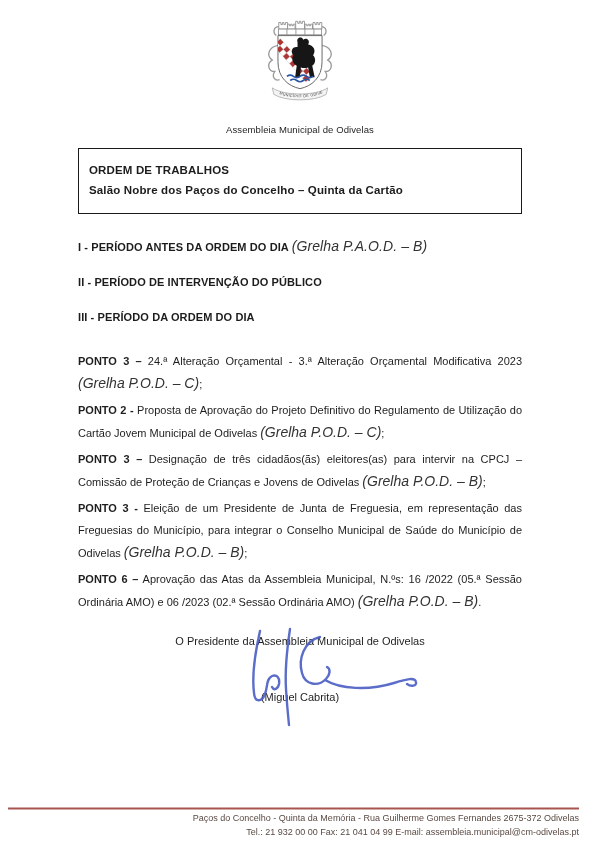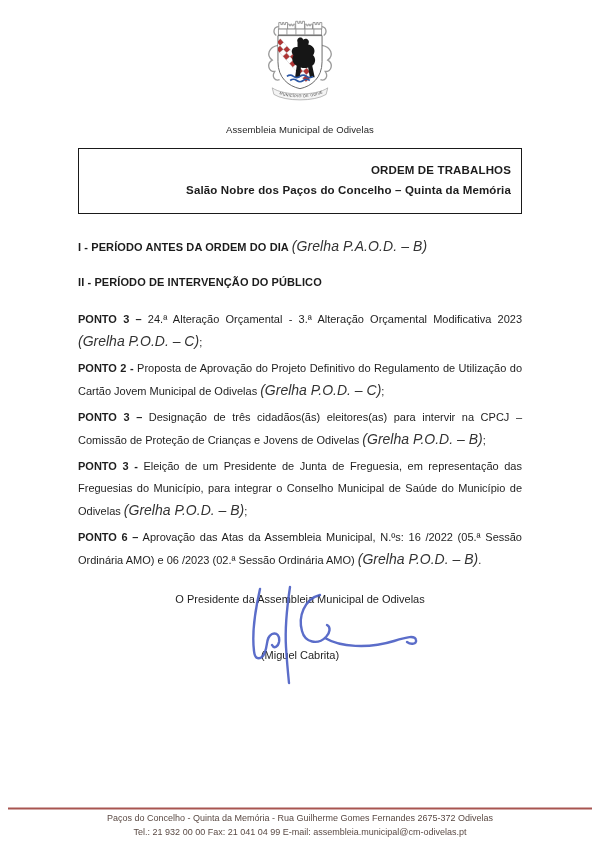--- a/index.html
+++ b/index.html
@@ -11,40 +11,40 @@
   }
   
   .crest-wrap { margin-top:16px; text-align:center; }
   .crest-wrap svg { width:98px; height:auto; }
   .crest-caption { font-size:9.5px; color:#1e1e1e; margin-top:16px; letter-spacing:.1px; }
   
   .title-box {
     border:1.6px solid #1a1a1a; margin:13px 78px 0; padding:6px 10px 8px;
   }
   .title-line {
-    text-align:right; font-weight:bold; font-size:11.5px; color:#1c1c1c;
+    text-align:left; font-weight:bold; font-size:11.5px; color:#1c1c1c;
     margin:8.5px 0; letter-spacing:.15px;
   }
   
   .content { margin:24px 78px 0; }
   .section-heading { font-weight:bold; font-size:11px; color:#1c1c1c; margin-bottom:19px; letter-spacing:.1px; }
   .section-heading.last { margin-bottom:26px; }
   .grelha-note { font-weight:normal; font-style:italic; font-size:14px; color:#333; }
   .point { font-size:11px; line-height:22px; text-align:justify; color:#1e1e1e; margin-bottom:4px; }
   .point .p-label { font-weight:bold; }
   
   .signature-block { position:relative; margin-top:18px; text-align:center; height:110px; }
   .sig-title { font-size:11px; color:#1e1e1e; padding-top:4px; }
   .sig-name { font-size:11px; color:#1e1e1e; margin-top:44px; }
   .sig-svg {
     position:absolute; left:50%; top:-6px; transform:translateX(-50%);
     width:252px; height:108px; pointer-events:none;
   }
   
-  .footer { position:absolute; left:8px; right:8px; bottom:10px; text-align:center; }
+  .footer { position:absolute; left:8px; right:21px; bottom:10px; text-align:right; }
   .footer-rule { display:block; width:100%; height:3px; }
   .footer-text { font-size:9px; line-height:12px; color:#5a4a44; margin-top:2px; }
 </style>
 </head>
 <body>
 
 <div class="page">
 
   <div class="crest-wrap">
     <svg viewBox="0 0 120 108" aria-hidden="true">
@@ -112,27 +112,28 @@
       <path id="ribbonArc" d="M31,94 C46,101.5 74,101.5 89,94" fill="none"></path>
       <text font-size="4.6" letter-spacing="0.4" fill="#444">
         <textPath href="#ribbonArc" startOffset="4">MUNICÍPIO DE ODIVELAS</textPath>
       </text>
     </svg>
     <div class="crest-caption">Assembleia Municipal de Odivelas</div>
   </div>
 
   <div class="title-box">
     <div class="title-line">ORDEM DE TRABALHOS</div>
-    <div class="title-line">Salão Nobre dos Paços do Concelho – Quinta da Memória</div>
+    <div class="title-line">Salão Nobre dos Paços do Concelho – Quinta da Cartão</div>
   </div>
 
   <div class="content">
 
     <div class="section-heading"><span>I - PERÍODO ANTES DA ORDEM DO DIA </span><span class="grelha-note">(Grelha P.A.O.D. – B)</span></div>
     <div class="section-heading"><span>II - PERÍODO DE INTERVENÇÃO DO PÚBLICO</span><span class="grelha-note"></span></div>
+    <div class="section-heading last"><span>III - PERÍODO DA ORDEM DO DIA</span><span class="grelha-note"></span></div>
 
     <p class="point"><span class="p-label">PONTO 3 –</span><span> 24.ª Alteração Orçamental - 3.ª Alteração Orçamental Modificativa 2023 </span><span class="grelha-note">(Grelha P.O.D. – C)</span><span>;</span></p>
 
     <p class="point"><span class="p-label">PONTO 2 -</span><span> Proposta de Aprovação do Projeto Definitivo do Regulamento de Utilização do Cartão Jovem Municipal de Odivelas </span><span class="grelha-note">(Grelha P.O.D. – C)</span><span>;</span></p>
 
     <p class="point"><span class="p-label">PONTO 3 –</span><span> Designação de três cidadãos(ãs) eleitores(as) para intervir na CPCJ – Comissão de Proteção de Crianças e Jovens de Odivelas </span><span class="grelha-note">(Grelha P.O.D. – B)</span><span>;</span></p>
 
 
     <p class="point"><span class="p-label">PONTO 3 -</span><span> Eleição de um Presidente de Junta de Freguesia, em representação das Freguesias do Município, para integrar o Conselho Municipal de Saúde do Município de Odivelas </span><span class="grelha-note">(Grelha P.O.D. – B)</span><span>;</span></p>
 

